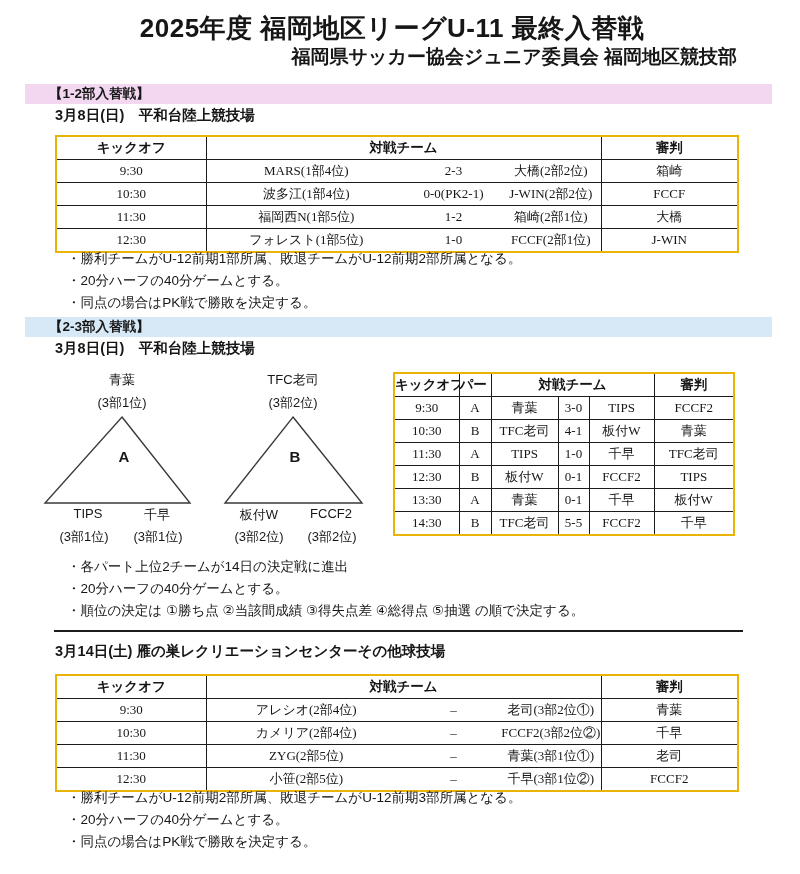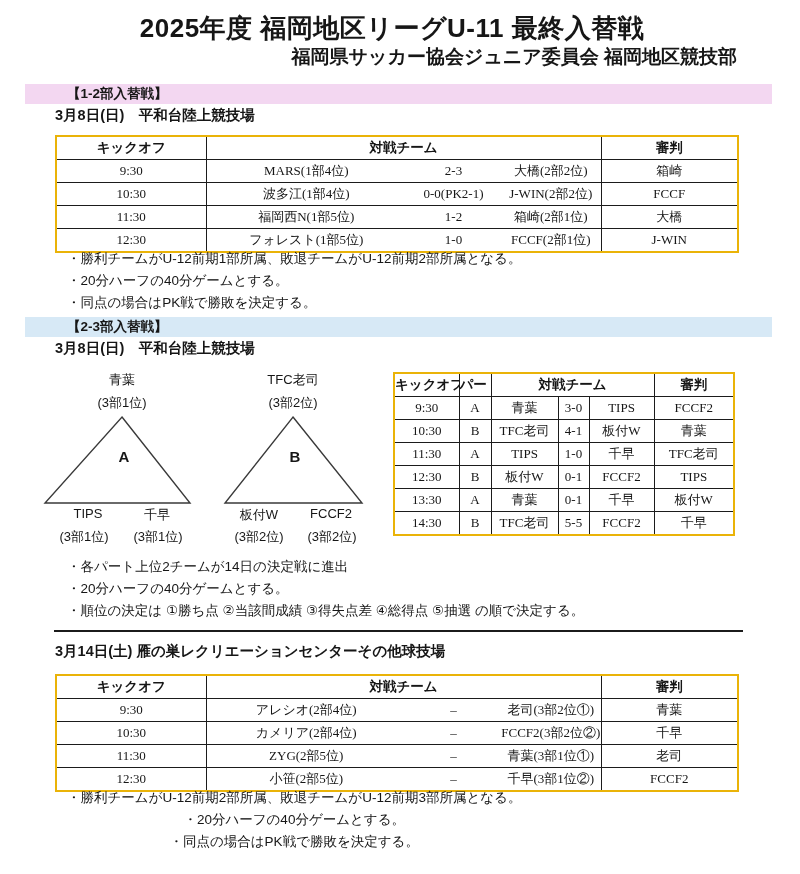--- a/index.html
+++ b/index.html
@@ -9,21 +9,21 @@
   }
   .title{
     position:absolute;top:11px;left:0;width:784px;text-align:center;
     font-size:26px;font-weight:bold;letter-spacing:.5px;
   }
   .subtitle{
     position:absolute;top:44px;right:63px;font-size:19px;font-weight:bold;
   }
   .band{
     position:absolute;left:25px;width:747px;height:20px;line-height:20px;
-    padding-left:42px;box-sizing:border-box;font-size:13.5px;font-weight:bold;
+    padding-left:24px;box-sizing:border-box;font-size:13.5px;font-weight:bold;
   }
   .band1{top:84px;background:#f3d7f1;}
   .band2{top:317px;background:#d7e9f6;}
   .datevenue{position:absolute;left:55px;font-size:14.5px;font-weight:bold;white-space:nowrap;}
   .dv1{top:106px;}
   .dv2{top:339px;}
   .dv3{top:642px;}
   table.match{
     position:absolute;border-collapse:collapse;table-layout:fixed;
     border:2px solid #eab308;
@@ -36,21 +36,21 @@
   table.match th{font-weight:bold;font-size:13.5px;}
   table.teams-open td.home{border-right:none;}
   table.teams-open td.score{border-left:none;border-right:none;}
   table.teams-open td.away{border-left:none;}
   #table1{top:135px;left:55px;width:684px;}
   #table2{top:372px;left:393px;width:342px;}
   #table3{top:674px;left:55px;width:684px;}
   .notes{position:absolute;left:48px;font-size:13.5px;line-height:22px;white-space:nowrap;margin-left:19px;}
   .n1{top:248px;}
   .n2{top:556px;}
-  .n3{top:787px;text-align:center;}
+  .n3{top:787px;}
   .sep{position:absolute;top:630px;left:54px;width:689px;height:2px;background:#1b1b1b;}
   .brackets{position:absolute;top:368px;left:40px;width:335px;height:180px;}
   .brackets svg{position:absolute;left:0;top:0;}
   .blabel{
     position:absolute;font-size:13px;white-space:nowrap;
     transform:translateX(-50%);
   }
   .bpart{font-size:15px;font-weight:bold;}
 </style>
 </head>

